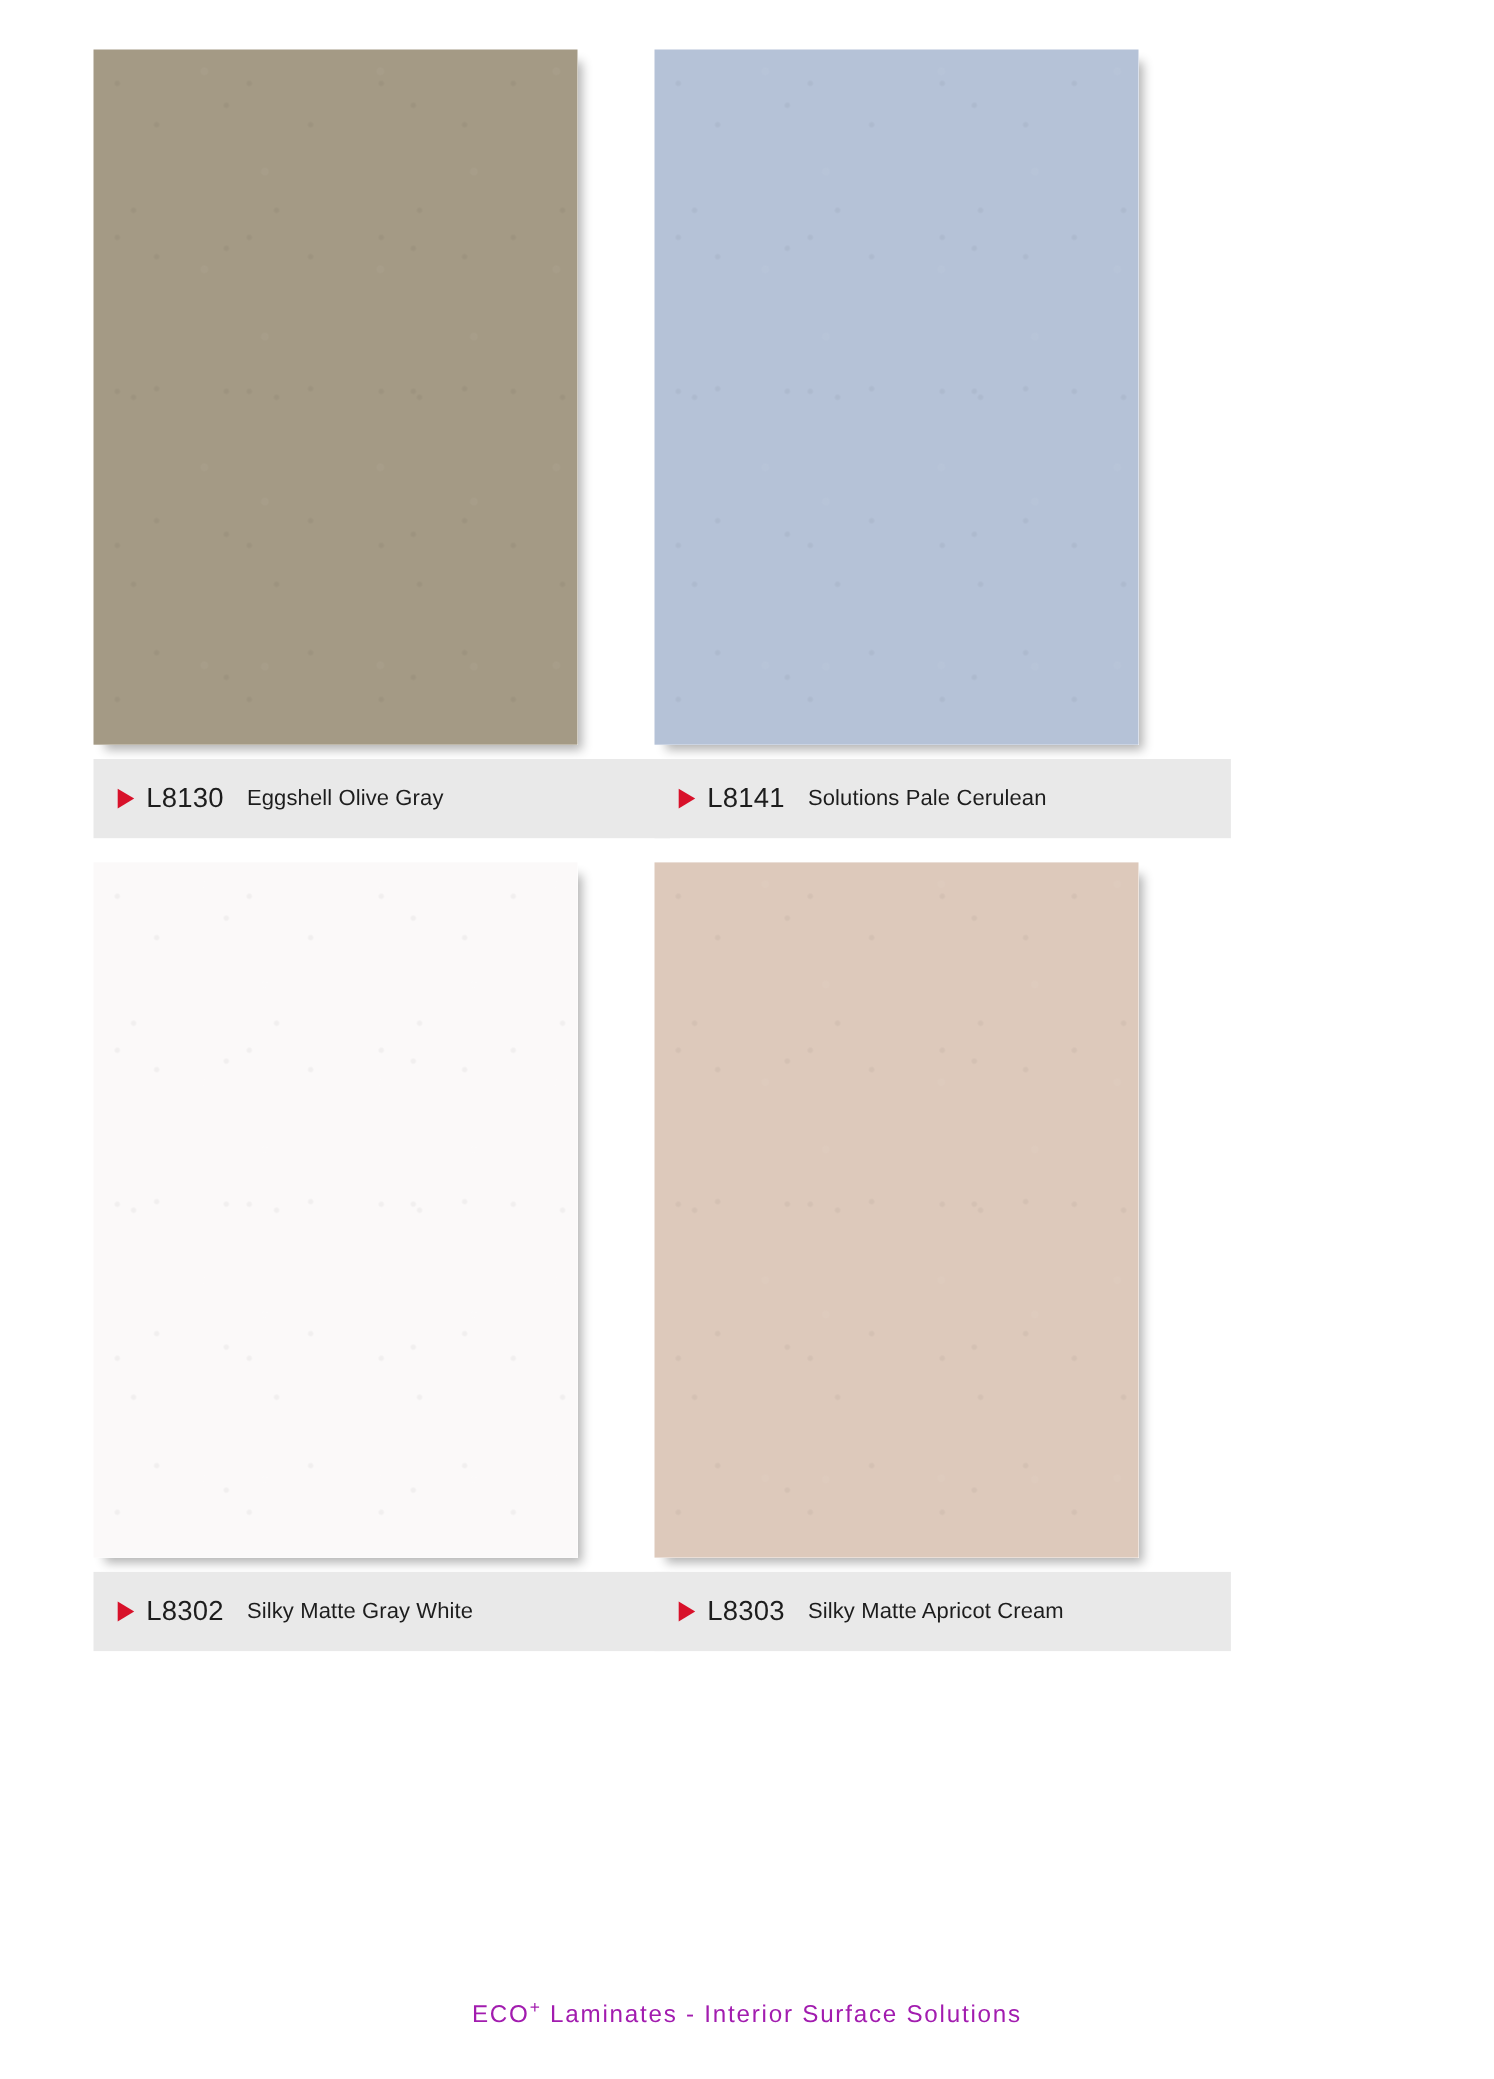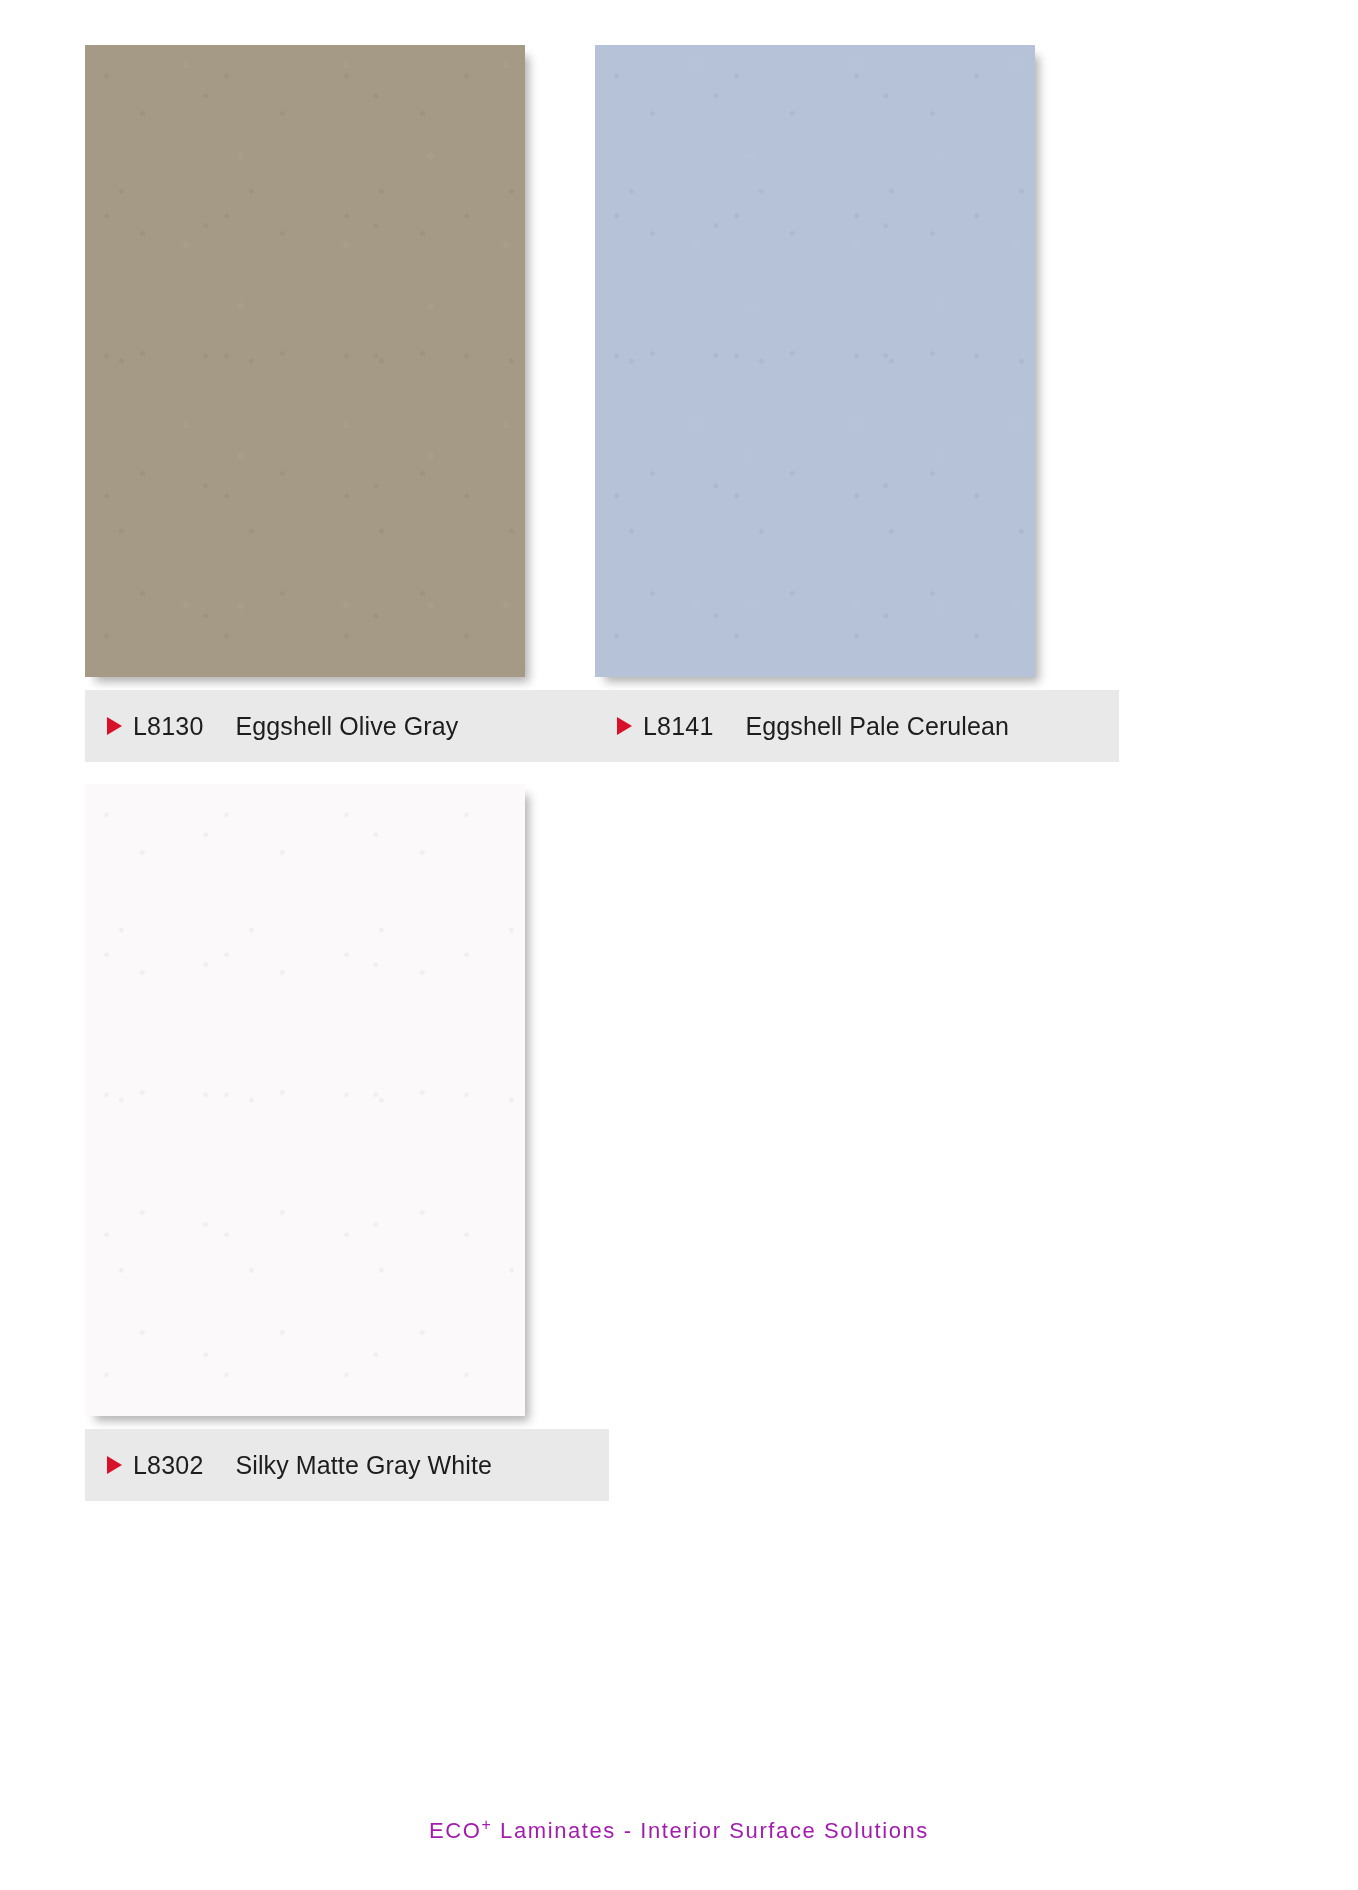--- a/index.html
+++ b/index.html
@@ -95,24 +95,24 @@
 
   .code {
     font-size: 25px;
     color: #1d1d1d;
     letter-spacing: 0.2px;
     flex: 0 0 auto;
     white-space: nowrap;
   }
 
   .pname {
-    font-size: 25px;
+    font-size: 20px;
     color: #1d1d1d;
     letter-spacing: 0.1px;
-    margin-left: 32px;
+    margin-left: 21px;
     white-space: nowrap;
   }
 
   .footer {
     position: absolute;
     left: 0;
     right: 0;
     top: 1818px;
     text-align: center;
     font-size: 22px;
@@ -145,35 +145,46 @@
     </div>
 
     <div class="card card-r0 card-c1">
       <div class="chip">
         <div class="chip-inner" style="background:#b5c2d7"></div>
         <div class="chip-tex"></div>
       </div>
       <div class="plate" style="background: rgb(233, 233, 233);">
         <span class="bullet" style="border-left-color: rgb(216, 17, 42);"></span>
         <span class="code">L8141</span>
-        <span class="pname">Eggshell Pale Cerulean</span>
+        <span class="pname">Solutions Pale Cerulean</span>
       </div>
     </div>
 
     <div class="card card-r1 card-c0">
       <div class="chip">
         <div class="chip-inner" style="background:#fbf9f9"></div>
         <div class="chip-tex"></div>
       </div>
       <div class="plate" style="background: rgb(233, 233, 233); text-align: center;">
         <span class="bullet" style="border-left-color: rgb(216, 17, 42);"></span>
         <span class="code">L8302</span>
         <span class="pname">Silky Matte Gray White</span>
       </div>
     </div>
 
+    <div class="card card-r1 card-c1">
+      <div class="chip">
+        <div class="chip-inner" style="background:#ddc9bb"></div>
+        <div class="chip-tex"></div>
+      </div>
+      <div class="plate" style="background: rgb(233, 233, 233);">
+        <span class="bullet" style="border-left-color: rgb(216, 17, 42);"></span>
+        <span class="code">L8303</span>
+        <span class="pname">Silky Matte Apricot Cream</span>
+      </div>
+    </div>
 
   </div>
 
   <div class="footer" style="color: #a21caf;">
     <span>ECO</span><sup>+</sup><span> Laminates - Interior Surface Solutions</span>
   </div>
 </div>
 
 </body></html>

